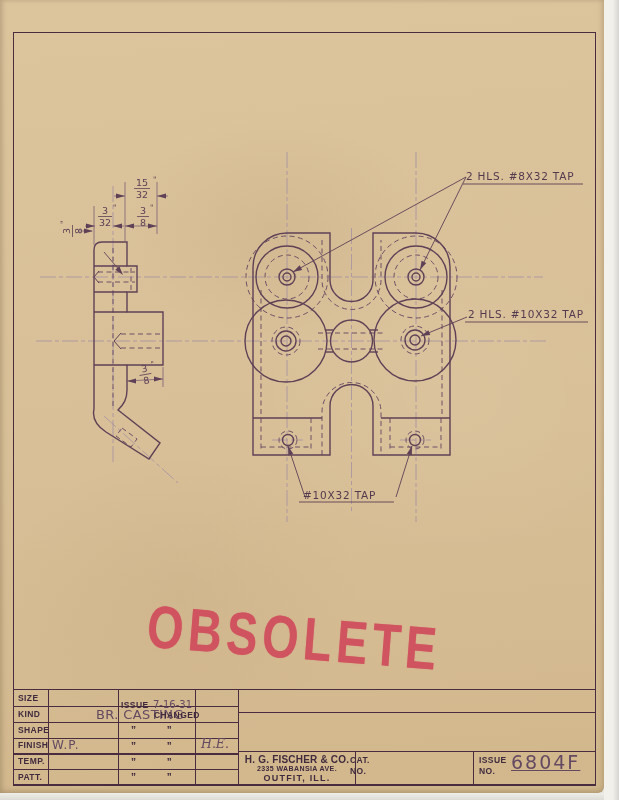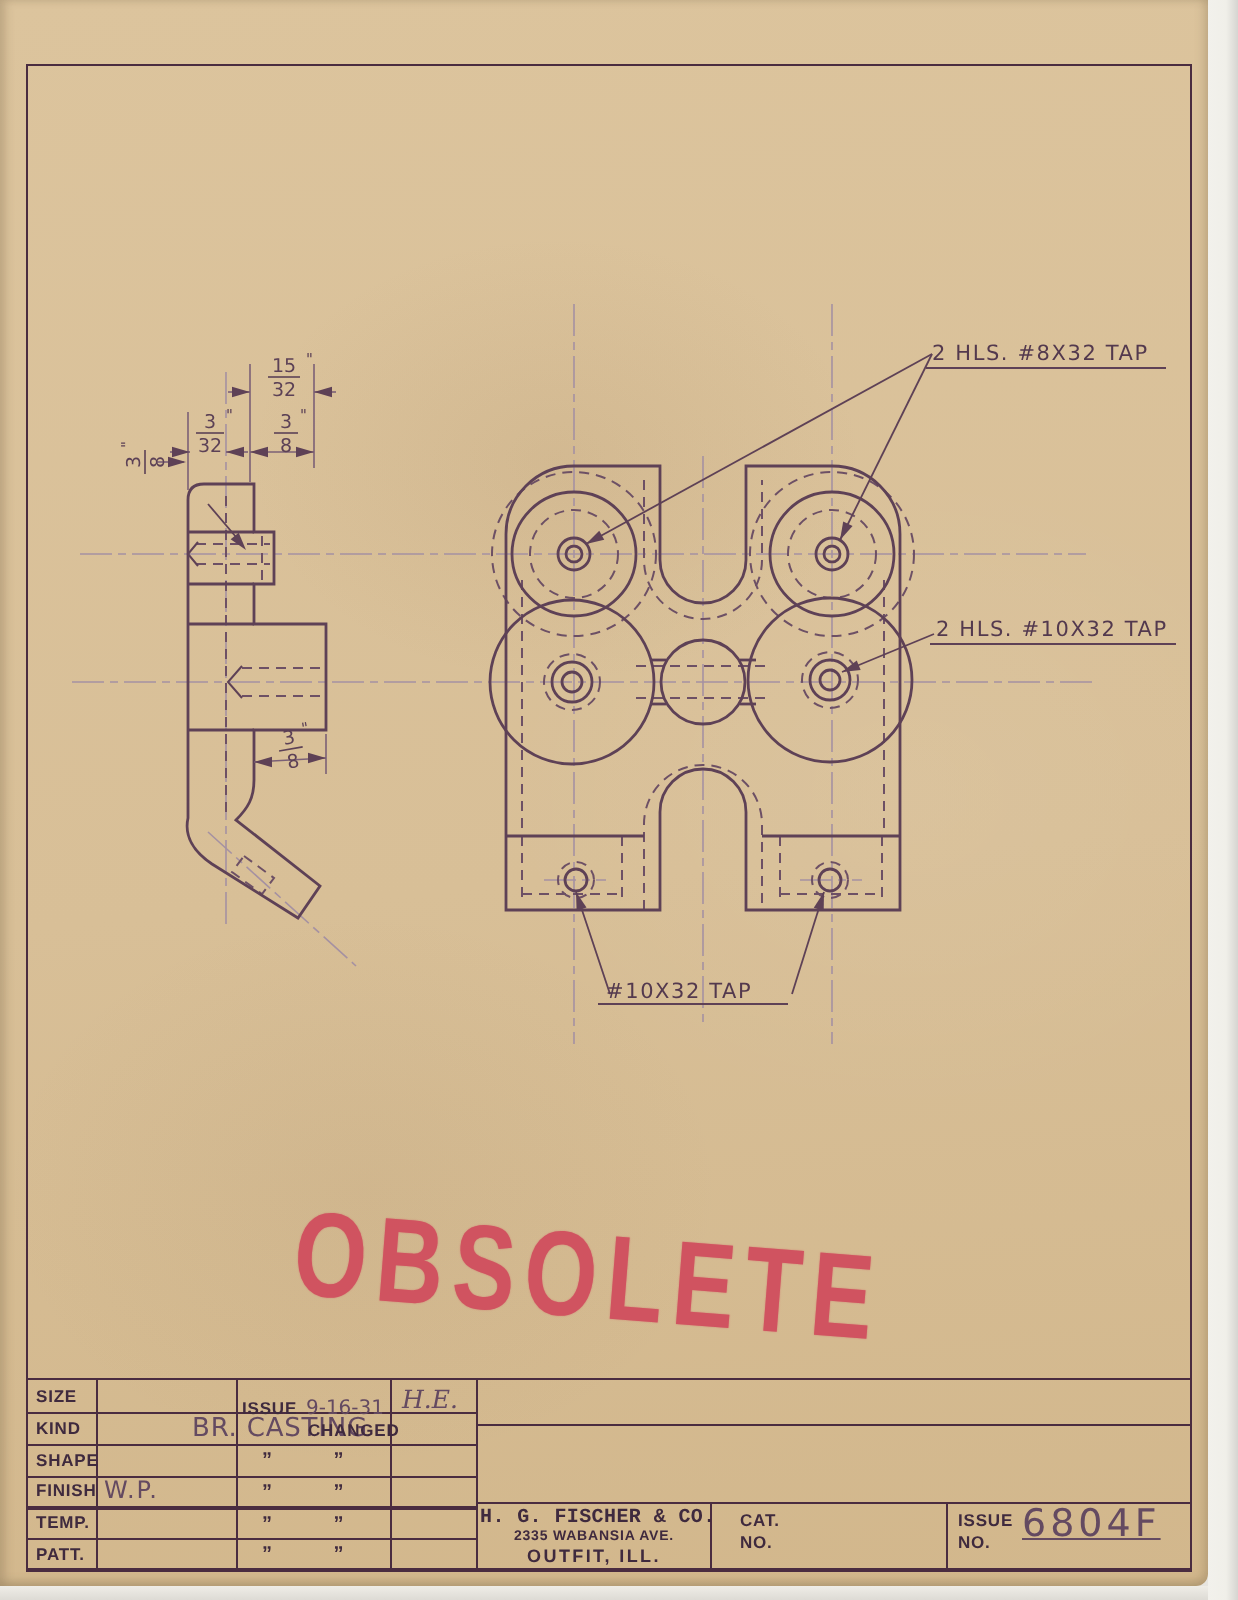--- a/index.html
+++ b/index.html
@@ -39,24 +39,24 @@
   }
   
   .tb{position:absolute;left:13px;top:689px;width:581px;height:95px;
       border:1.6px solid #4a2c40;color:#3f2a3e;}
   .tb .vl,.tb .hl{position:absolute;background:#4a2c40;}
   .tb .vl{width:1.3px;top:0;height:95px;}
   .tb .hl{height:1.3px;}
   .cell{position:absolute;white-space:nowrap;}
   .plabel{font-size:8.5px;font-weight:bold;letter-spacing:.4px;}
   .hw{font-family:"DejaVu Sans",sans-serif;color:#644a61;}
-  .hw-script{font-family:"DejaVu Serif",serif;font-style:italic;color:#644a61;}
+  .hw-script{font-family:"DejaVu Serif",serif;font-style:italic;color:#644a61;margin-top:44px;}
   .ditto{font-size:10px;letter-spacing:14px;font-weight:bold;}
   .company{line-height:1.15;text-align:center;}
-  .company .nm{font-size:10px;font-weight:bold;letter-spacing:.2px;font-family:Liberation Mono, monospace;}
+  .company .nm{font-size:10px;font-weight:bold;letter-spacing:.2px;}
   .company .ad{font-size:7px;font-weight:bold;letter-spacing:.4px;}
   .company .ct{font-size:9px;font-weight:bold;letter-spacing:1.2px;}
   .twolines{font-size:8.5px;font-weight:bold;line-height:11px;letter-spacing:.4px;}
 </style>
 </head>
 <body>
 
 <div class="paper"></div>
 <div class="edge-right"></div>
 <div class="edge-bottom"></div>
@@ -251,38 +251,38 @@
   <div class="cell plabel" style="left:4px;top:35px;">SHAPE</div>
   <div class="cell plabel" style="left:4px;top:50px;">FINISH</div>
   <div class="cell plabel" style="left:4px;top:66px;text-align:right;">TEMP.</div>
   <div class="cell plabel" style="left:4px;top:82px;">PATT.</div>
 
   <div class="cell hw" style="left:38px;top:17px;font-size:13px;letter-spacing:.4px;margin-left:44px;">BR. CASTING</div>
   <div class="cell hw" style="left:38px;top:48px;font-size:12px;letter-spacing:1px;">W.P.</div>
 
   <div class="cell" style="left:107px;top:3.5px;">
     <span class="plabel">ISSUE</span>
-    <span class="hw" style="font-size:10px;">9-16-31</span>
+    <span class="hw" style="font-size:10px;">7-16-31</span>
   </div>
   <div class="cell plabel" style="left:107px;top:19.5px;margin-left:33px;">CHANGED</div>
   <div class="cell ditto" style="left:117px;top:35px;">”  ”</div>
   <div class="cell ditto" style="left:117px;top:51px;">”  ”</div>
   <div class="cell ditto" style="left:117px;top:67px;">”  ”</div>
   <div class="cell ditto" style="left:117px;top:82px;">”  ”</div>
 
   <div class="cell hw-script" style="left:187px;top:2px;font-size:12.5px;">H.E.</div>
 
 
   <div class="cell company" style="left:226px;top:63.5px;width:114px;">
     <div class="nm">H. G. FISCHER &amp; CO.</div>
     <div class="ad">2335 WABANSIA AVE.</div>
     <div class="ct">OUTFIT, ILL.</div>
   </div>
 
-  <div class="cell twolines" style="left:356px;top:65px;">
+  <div class="cell twolines" style="left:336px;top:65px;">
     <div>CAT.</div>
     <div>NO.</div>
   </div>
 
   <div class="cell twolines" style="left:465px;top:65px;">
     <div>ISSUE</div>
     <div>NO.</div>
   </div>
   <div class="cell hw" style="left:497px;top:61px;font-size:19px;letter-spacing:2px;text-decoration:underline;">6804F</div>
 </div>

